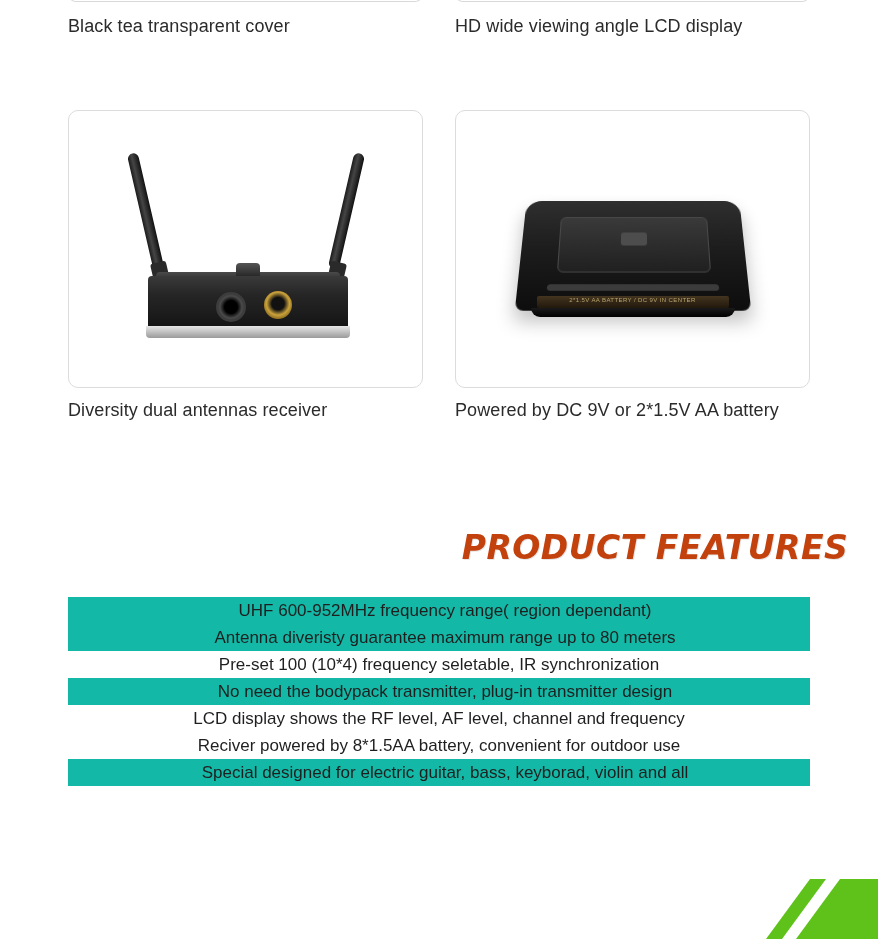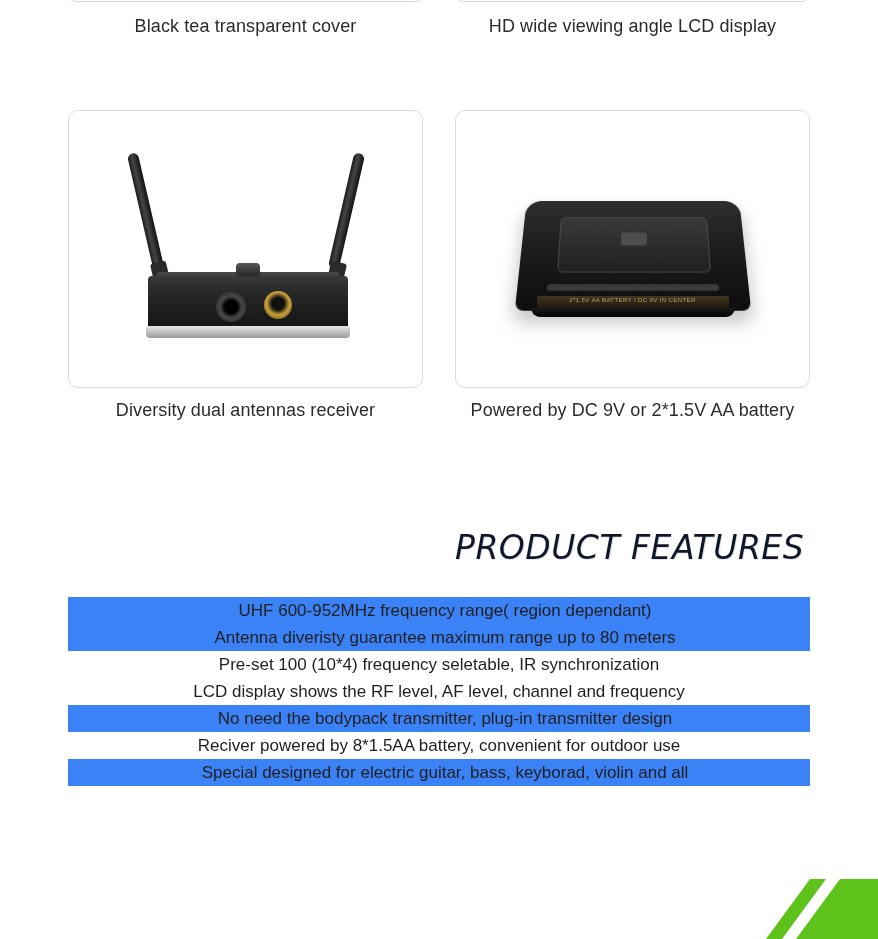--- a/index.html
+++ b/index.html
@@ -34,21 +34,21 @@
     border-radius: 0 0 8px 8px;
     background: #fff;
     box-sizing: border-box;
   }
   .top-card.left  { left: 68px; }
   .top-card.right { left: 455px; }
 
   .caption {
     position: absolute;
     width: 355px;
-    text-align: center;
+    text-align: left;
     font-size: 18px;
     color: #2b2b2b;
     letter-spacing: .1px;
   }
   .caption.c1 { left: 68px;  top: 16px; }
   .caption.c2 { left: 455px; top: 16px; }
   .caption.c3 { left: 68px;  top: 400px; }
   .caption.c4 { left: 455px; top: 400px; }
 
   
@@ -190,44 +190,45 @@
     background: linear-gradient(180deg,#1a1a1a,#000);
     border-radius: 0 0 10px 10px;
   }
 
   
   .features-title {
     position: absolute;
     left: 455px;
     top: 528px;
     width: 400px;
+    text-align: center;
     font-family: "DejaVu Sans", sans-serif;
     font-size: 33px;
-    font-weight: normal;
+    font-weight: bold;
     font-style: italic;
-    color: #0f172a;
+    color: #c2410c;
     letter-spacing: .5px;
     text-shadow: 1px 1px 0 rgba(0,0,0,.10);
   }
 
   
   .features {
     position: absolute;
     left: 68px;
     top: 597px;
     width: 742px;
   }
   .feature-row {
     height: 27px;
     line-height: 27px;
     text-align: center;
     font-size: 17px;
     color: #1f1f1f;
   }
-  .feature-row.shaded { background: #3b82f6; padding-left: 12px; }
+  .feature-row.shaded { background: #14b8a6; padding-left: 12px; }
 
   
   .corner-mark {
     position: absolute;
     right: 0;
     bottom: 0;
     width: 130px;
     height: 60px;
     overflow: hidden;
   }
@@ -275,22 +276,22 @@
 
 <div class="caption c3">Diversity dual antennas receiver</div>
 <div class="caption c4">Powered by DC 9V or 2*1.5V AA battery</div>
 
 <div class="features-title">PRODUCT FEATURES</div>
 
 <div class="features">
   <div class="feature-row shaded">UHF 600-952MHz frequency range( region dependant)</div>
   <div class="feature-row shaded">Antenna diveristy guarantee maximum range up to 80 meters</div>
   <div class="feature-row">Pre-set 100 (10*4) frequency seletable, IR synchronization</div>
+  <div class="feature-row shaded">No need the bodypack transmitter, plug-in transmitter design</div>
   <div class="feature-row">LCD display shows the RF level, AF level, channel and frequency</div>
-  <div class="feature-row shaded">No need the bodypack transmitter, plug-in transmitter design</div>
   <div class="feature-row">Reciver powered by 8*1.5AA battery, convenient for outdoor use</div>
   <div class="feature-row shaded">Special designed for electric guitar, bass, keyborad, violin and all</div>
 </div>
 
 <div class="corner-mark">
   <svg width="130" height="60" viewBox="0 0 130 60">
     <polygon points="18,60 62,0 78,0 34,60" fill="#5ec21a"></polygon>
     <polygon points="48,60 92,0 130,0 130,60" fill="#5ec21a"></polygon>
   </svg>
 </div>

